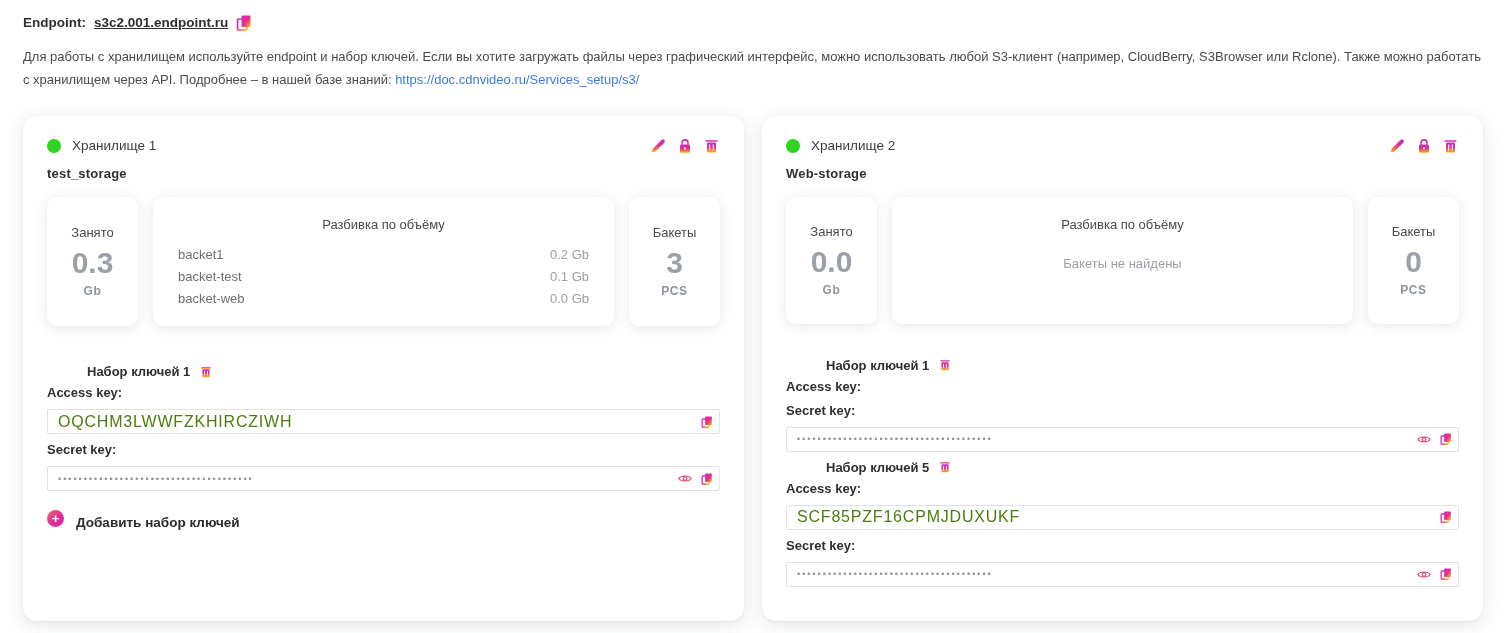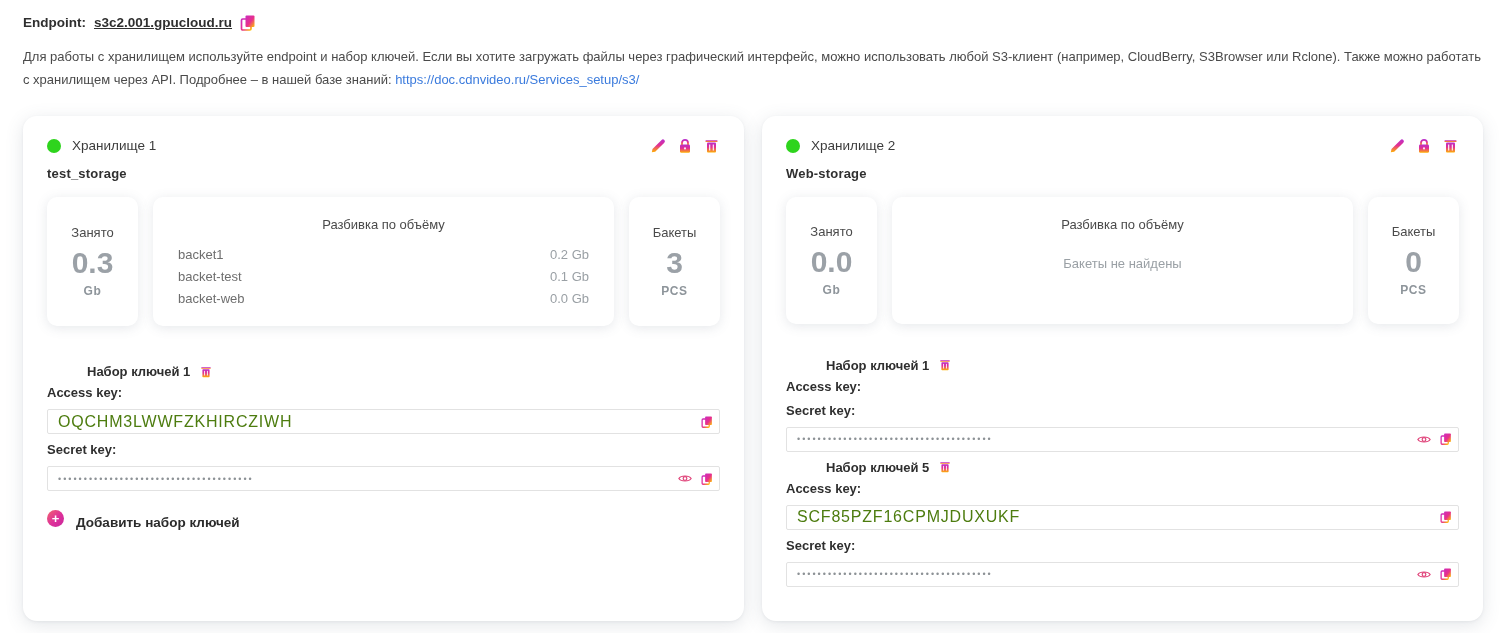--- a/index.html
+++ b/index.html
@@ -83,21 +83,21 @@
     <linearGradient id="gicon2" x1="0" y1="0" x2="1" y2="1">
       <stop offset="0" stop-color="#cb2bbf"></stop>
       <stop offset="0.55" stop-color="#e8308b"></stop>
       <stop offset="1" stop-color="#ffc400"></stop>
     </linearGradient>
   </defs>
 </svg>
 
 <div class="endpoint-row">
   <span class="endpoint-label">Endpoint:</span>
-  <span class="endpoint-link">s3c2.001.gpucloud.ru</span>
+  <span class="endpoint-link">s3c2.001.endpoint.ru</span>
   <span class="icon-btn" title="copy">
     <svg width="16" height="18" viewBox="0 0 16 18">
       <rect x="1.5" y="5" width="9.5" height="11" rx="1.2" fill="none" stroke="url(#gicon2)" stroke-width="1.7"></rect>
       <rect x="5.5" y="1.5" width="9" height="11.5" rx="1" fill="url(#gicon2)"></rect>
     </svg>
   </span>
 </div>
 
 <div class="intro">
   <span>Для работы с хранилищем используйте endpoint и набор ключей. Если вы хотите загружать файлы через графический интерфейс, можно использовать любой S3-клиент (например, CloudBerry, S3Browser или Rclone). Также можно работать с хранилищем через API. Подробнее – в нашей базе знаний: </span><a>https://doc.cdnvideo.ru/Services_setup/s3/</a>

